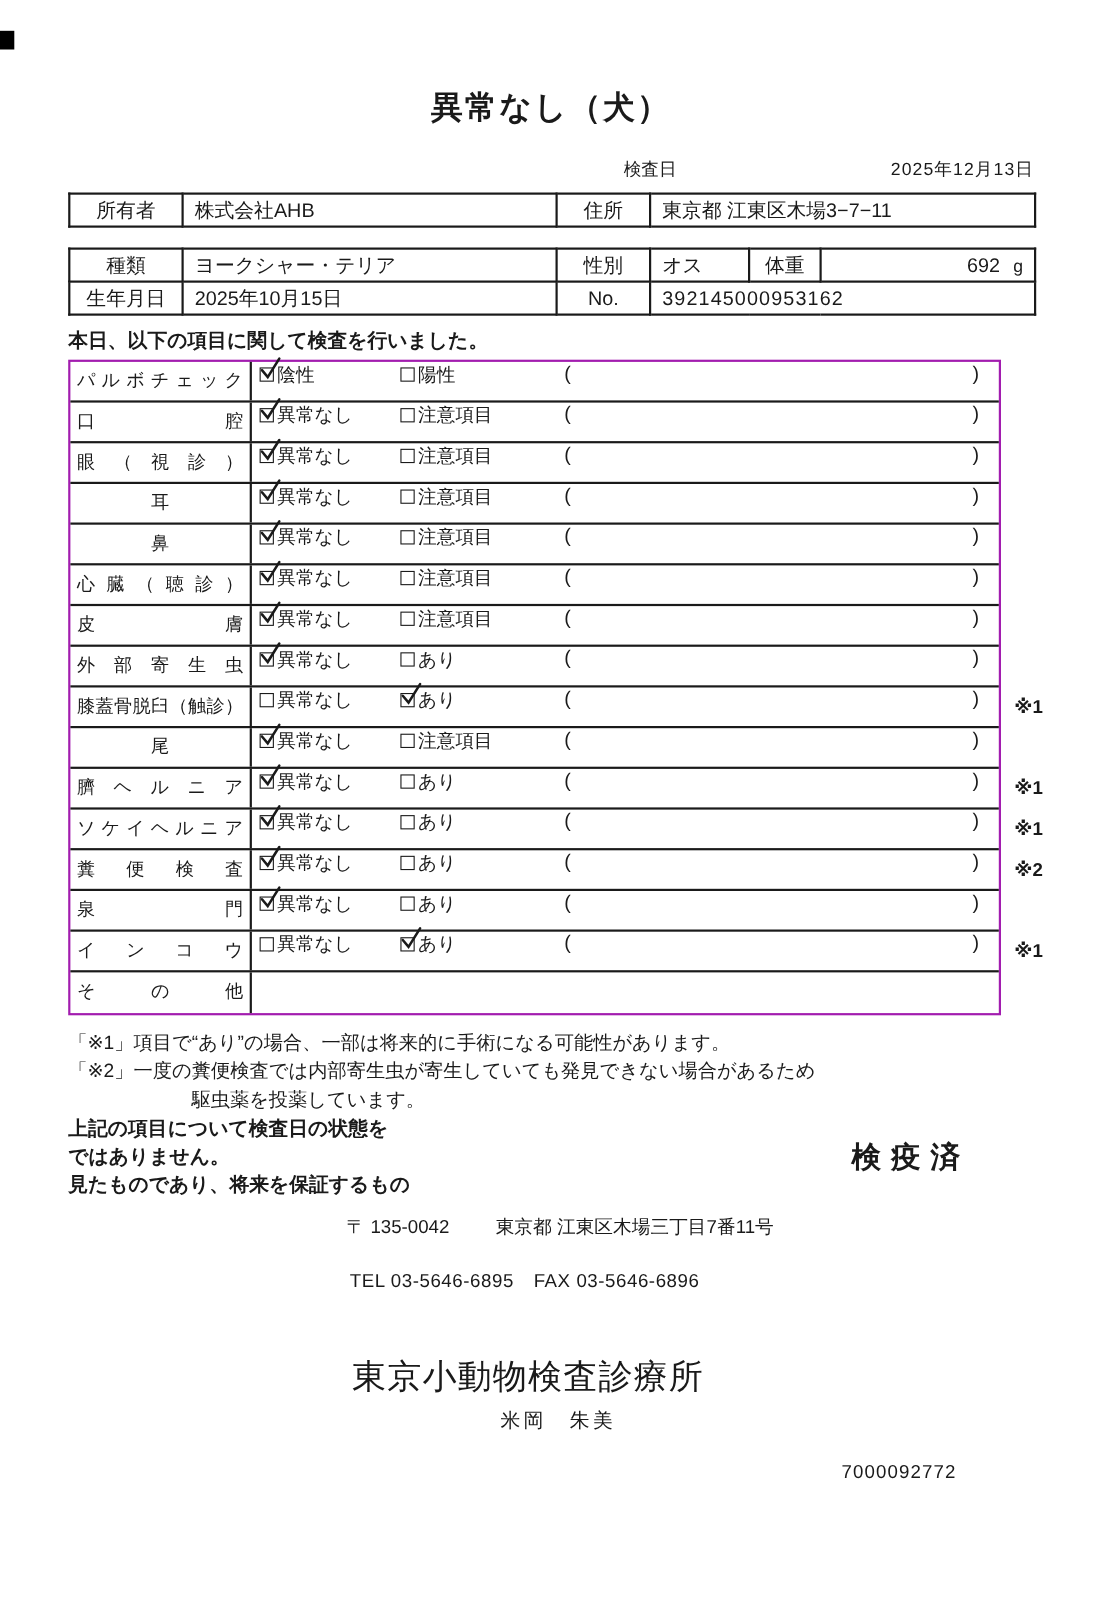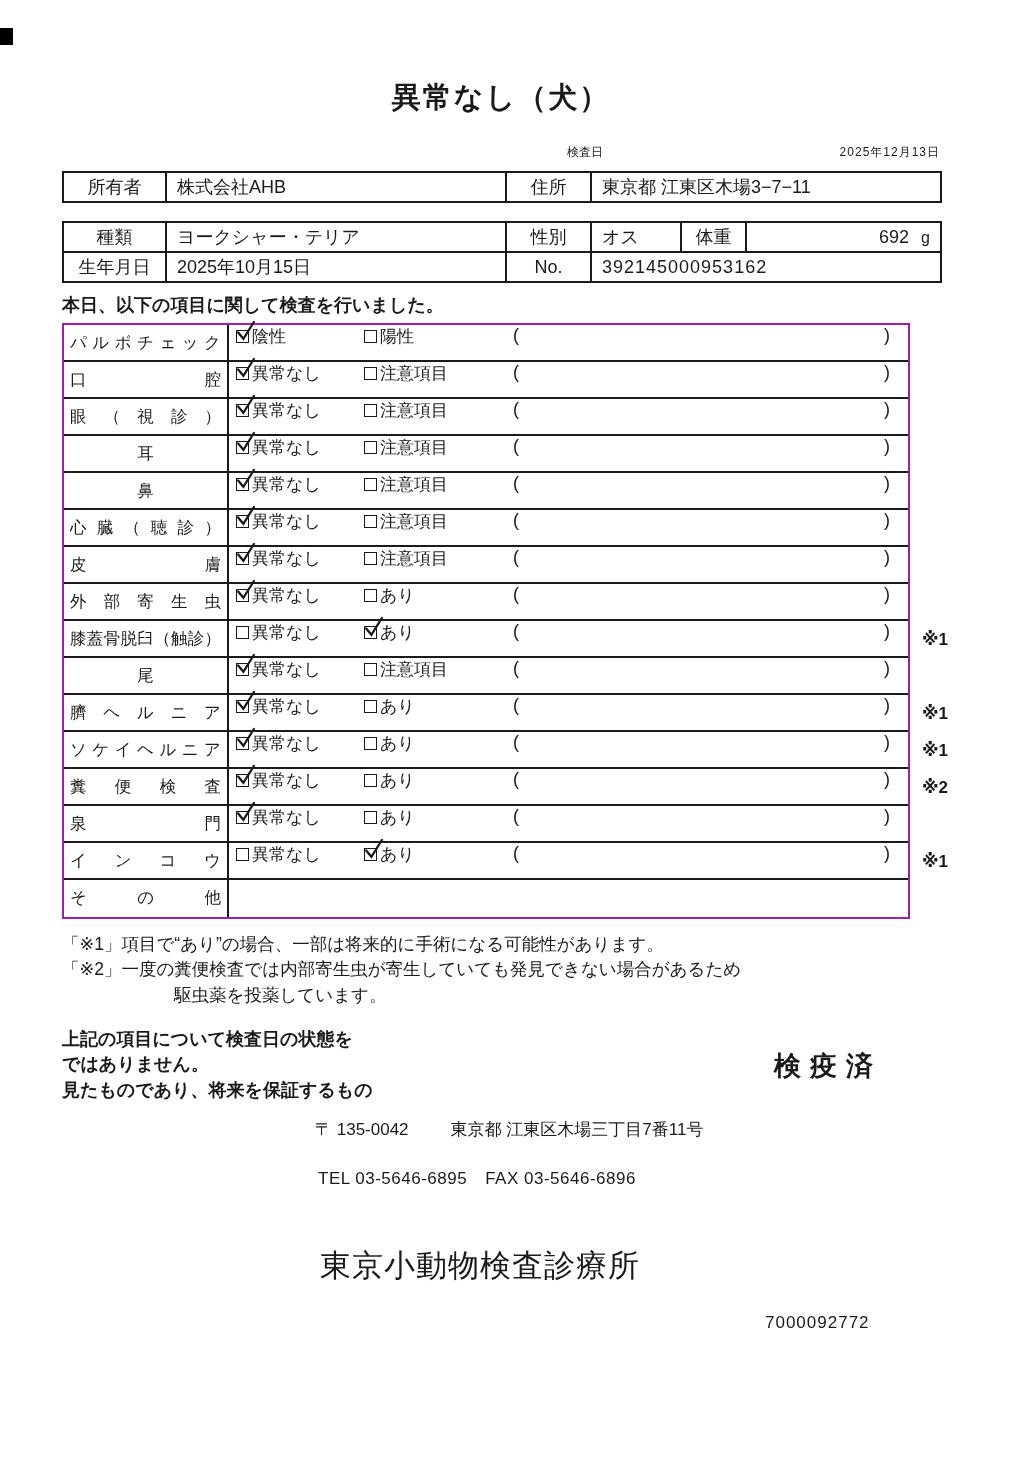--- a/index.html
+++ b/index.html
@@ -17,21 +17,21 @@
     position: absolute; left: 0; top: 28px;
     width: 13px; height: 17px; background: #000;
   }
   .sheet { padding: 78px 72px 0 62px; }
 
   .title {
     text-align: center;
     font-size: 29px; font-weight: 600; letter-spacing: 2px;
   }
 
-  .date-row { display: flex; margin-top: 26px; font-size: 12px; }
+  .date-row { display: flex; margin-top: 26px; font-size: 16px; }
   .date-row .lbl { margin-left: 505px; }
   .date-row .val { margin-left: auto; letter-spacing: 1px; }
 
   table.info { border-collapse: collapse; table-layout: fixed; width: 878px; }
   table.info td {
     border: 2px solid #1a1a1a;
     font-size: 18px;
     height: 25px;
     padding: 2px 10px;
     white-space: nowrap; overflow: hidden;
@@ -91,21 +91,21 @@
   }
   .chk-note {
     position: absolute; right: -40px; top: 50%;
     transform: translateY(-50%);
     font-size: 17px; font-weight: 600; white-space: nowrap;
   }
 
   .notes { margin-top: 13px; font-size: 17.5px; line-height: 1.45; }
   .notes .indent { margin-left: 112px; }
 
-  .bottom-row { display: flex; margin-top: 20px; font-family: Liberation Mono, monospace; }
+  .bottom-row { display: flex; margin-top: 2px; }
   .disclaimer { font-size: 18px; font-weight: 700; line-height: 1.4; }
   .stamp {
     margin-left: auto; margin-right: 58px;
     align-self: center;
     font-size: 27px; font-weight: 600; letter-spacing: 9px;
     white-space: nowrap;
   }
 
   .addr-line { margin-top: 14px; margin-left: 253px; font-size: 17px; }
   .addr-line .gap { display: inline-block; width: 42px; }
@@ -519,16 +519,17 @@
 
     <div class="addr-line">
       <span>〒 135-0042</span><span class="gap"></span><span>東京都 江東区木場三丁目7番11号</span>
     </div>
 
     <div class="tel-line">
       <span>TEL 03-5646-6895</span><span class="gap"></span><span>FAX 03-5646-6896</span>
     </div>
 
     <div class="clinic">東京小動物検査診療所</div>
+    <div class="person">米岡　朱美</div>
     <div class="serial">7000092772</div>
 
   </div>
 </div>
 
 </body></html>

